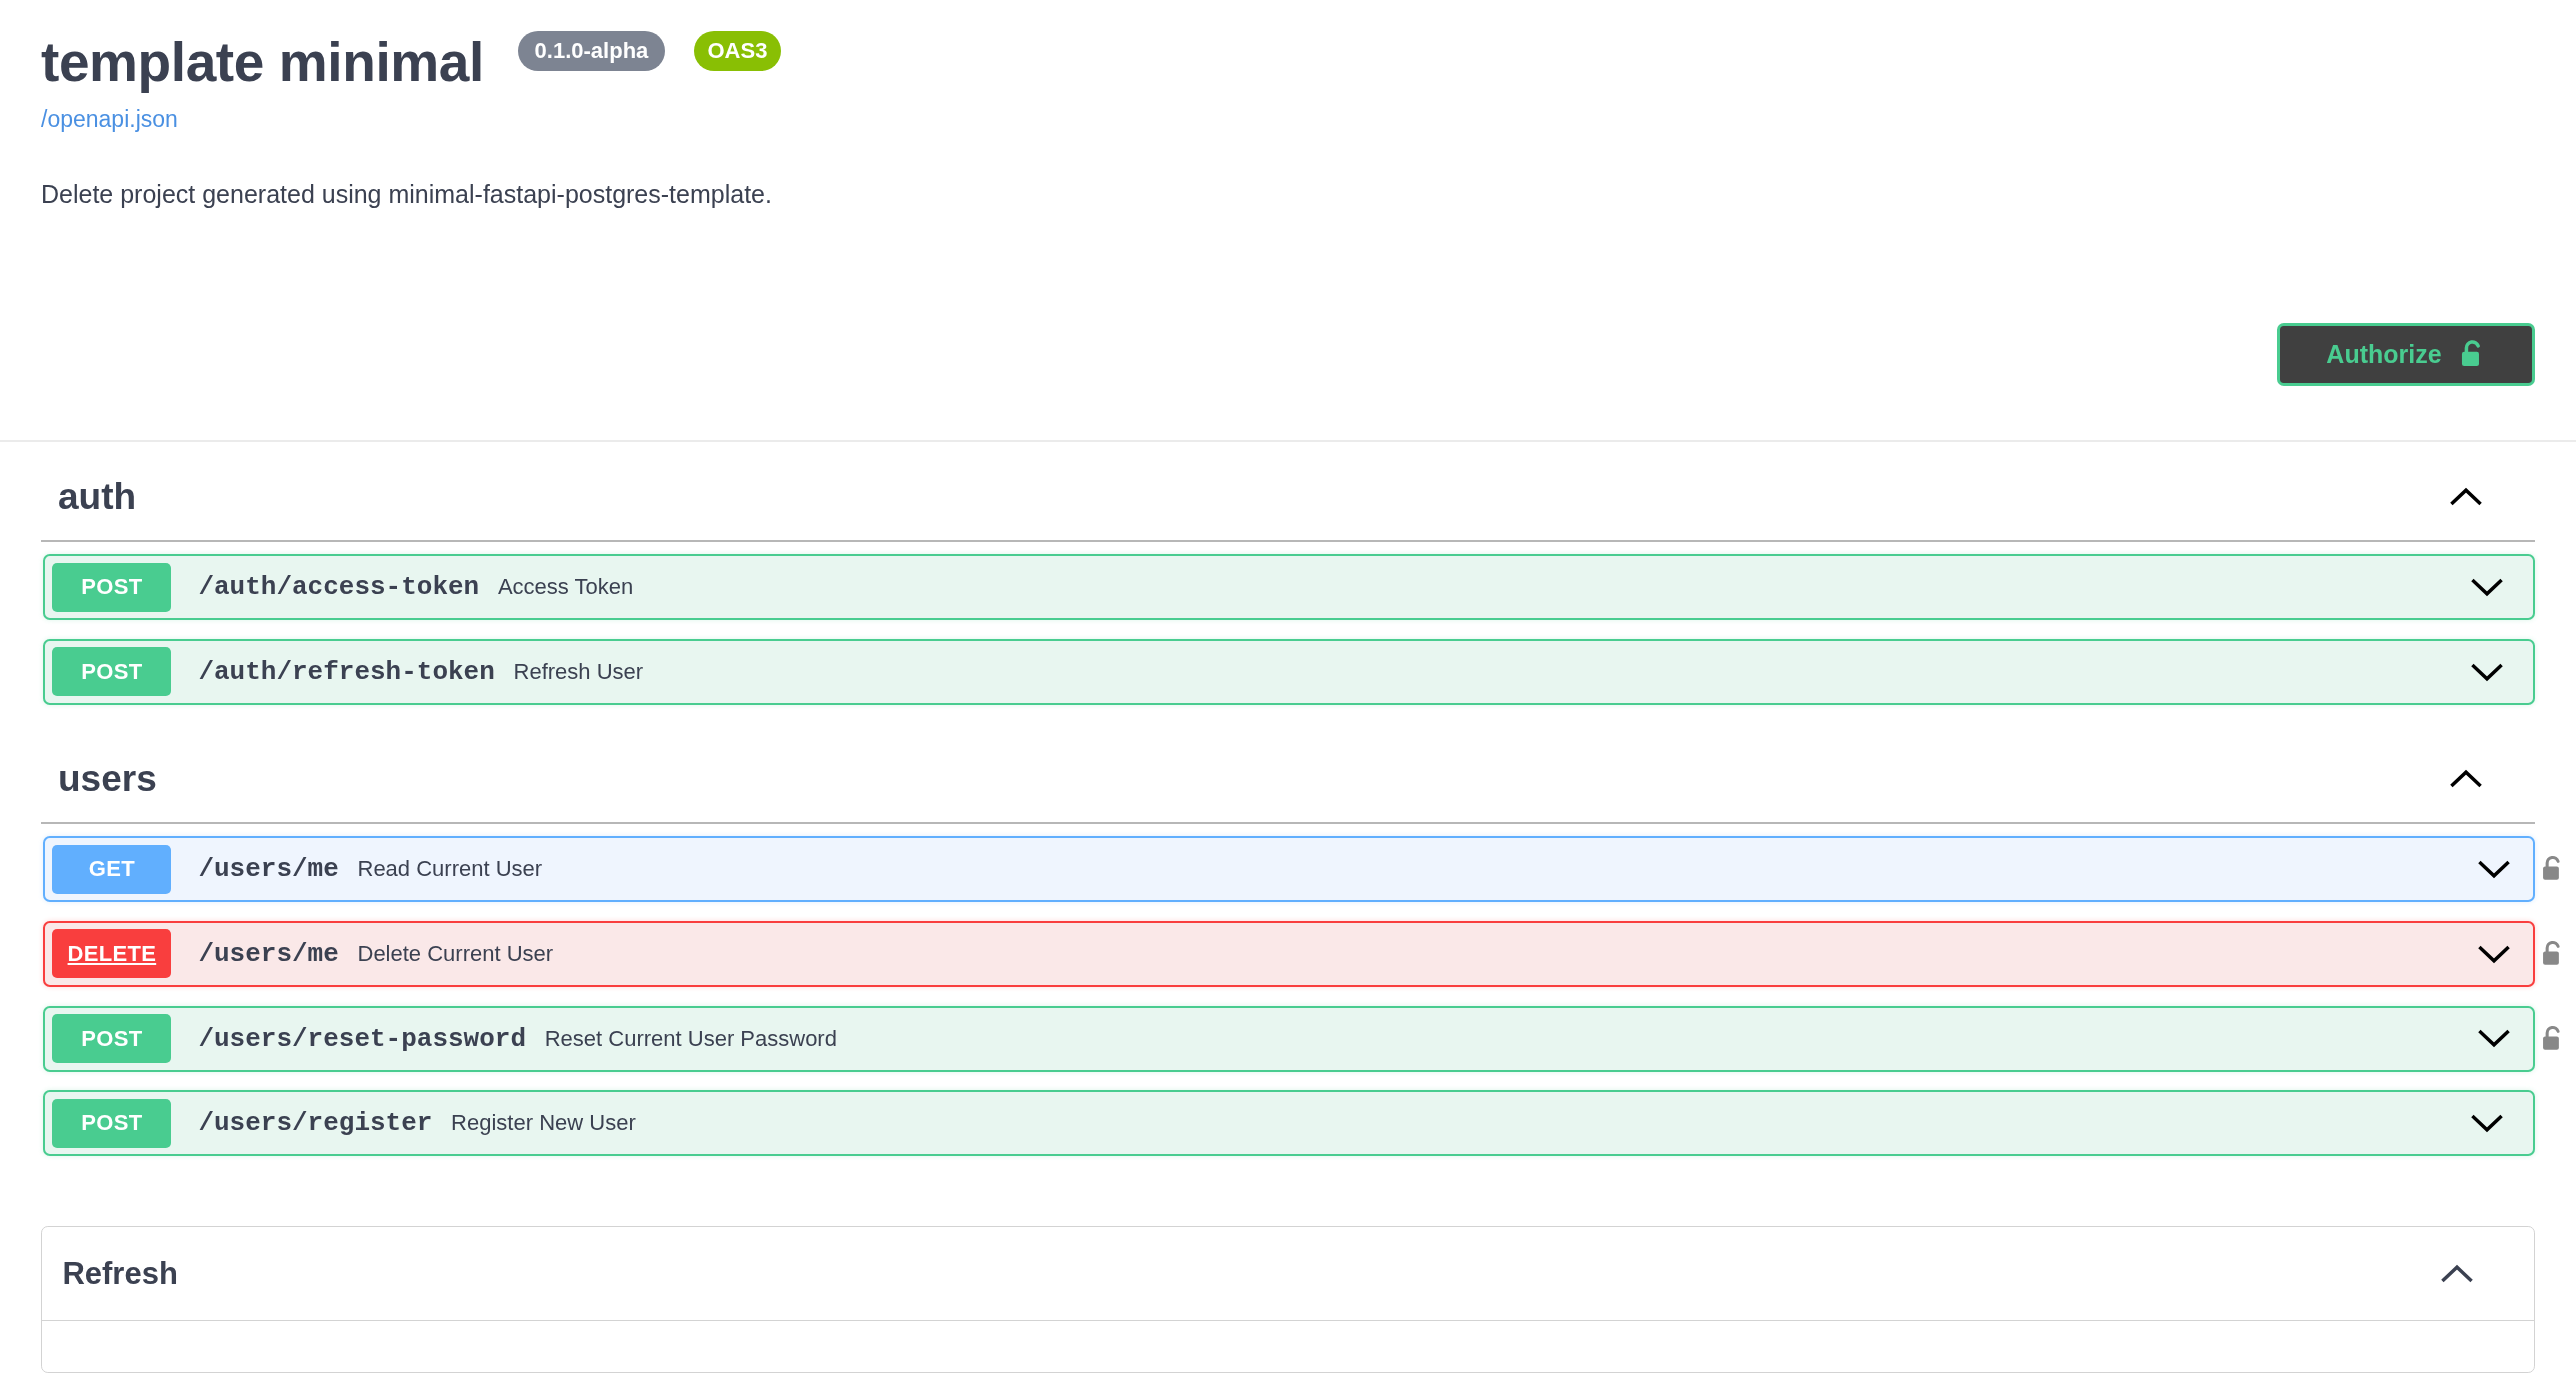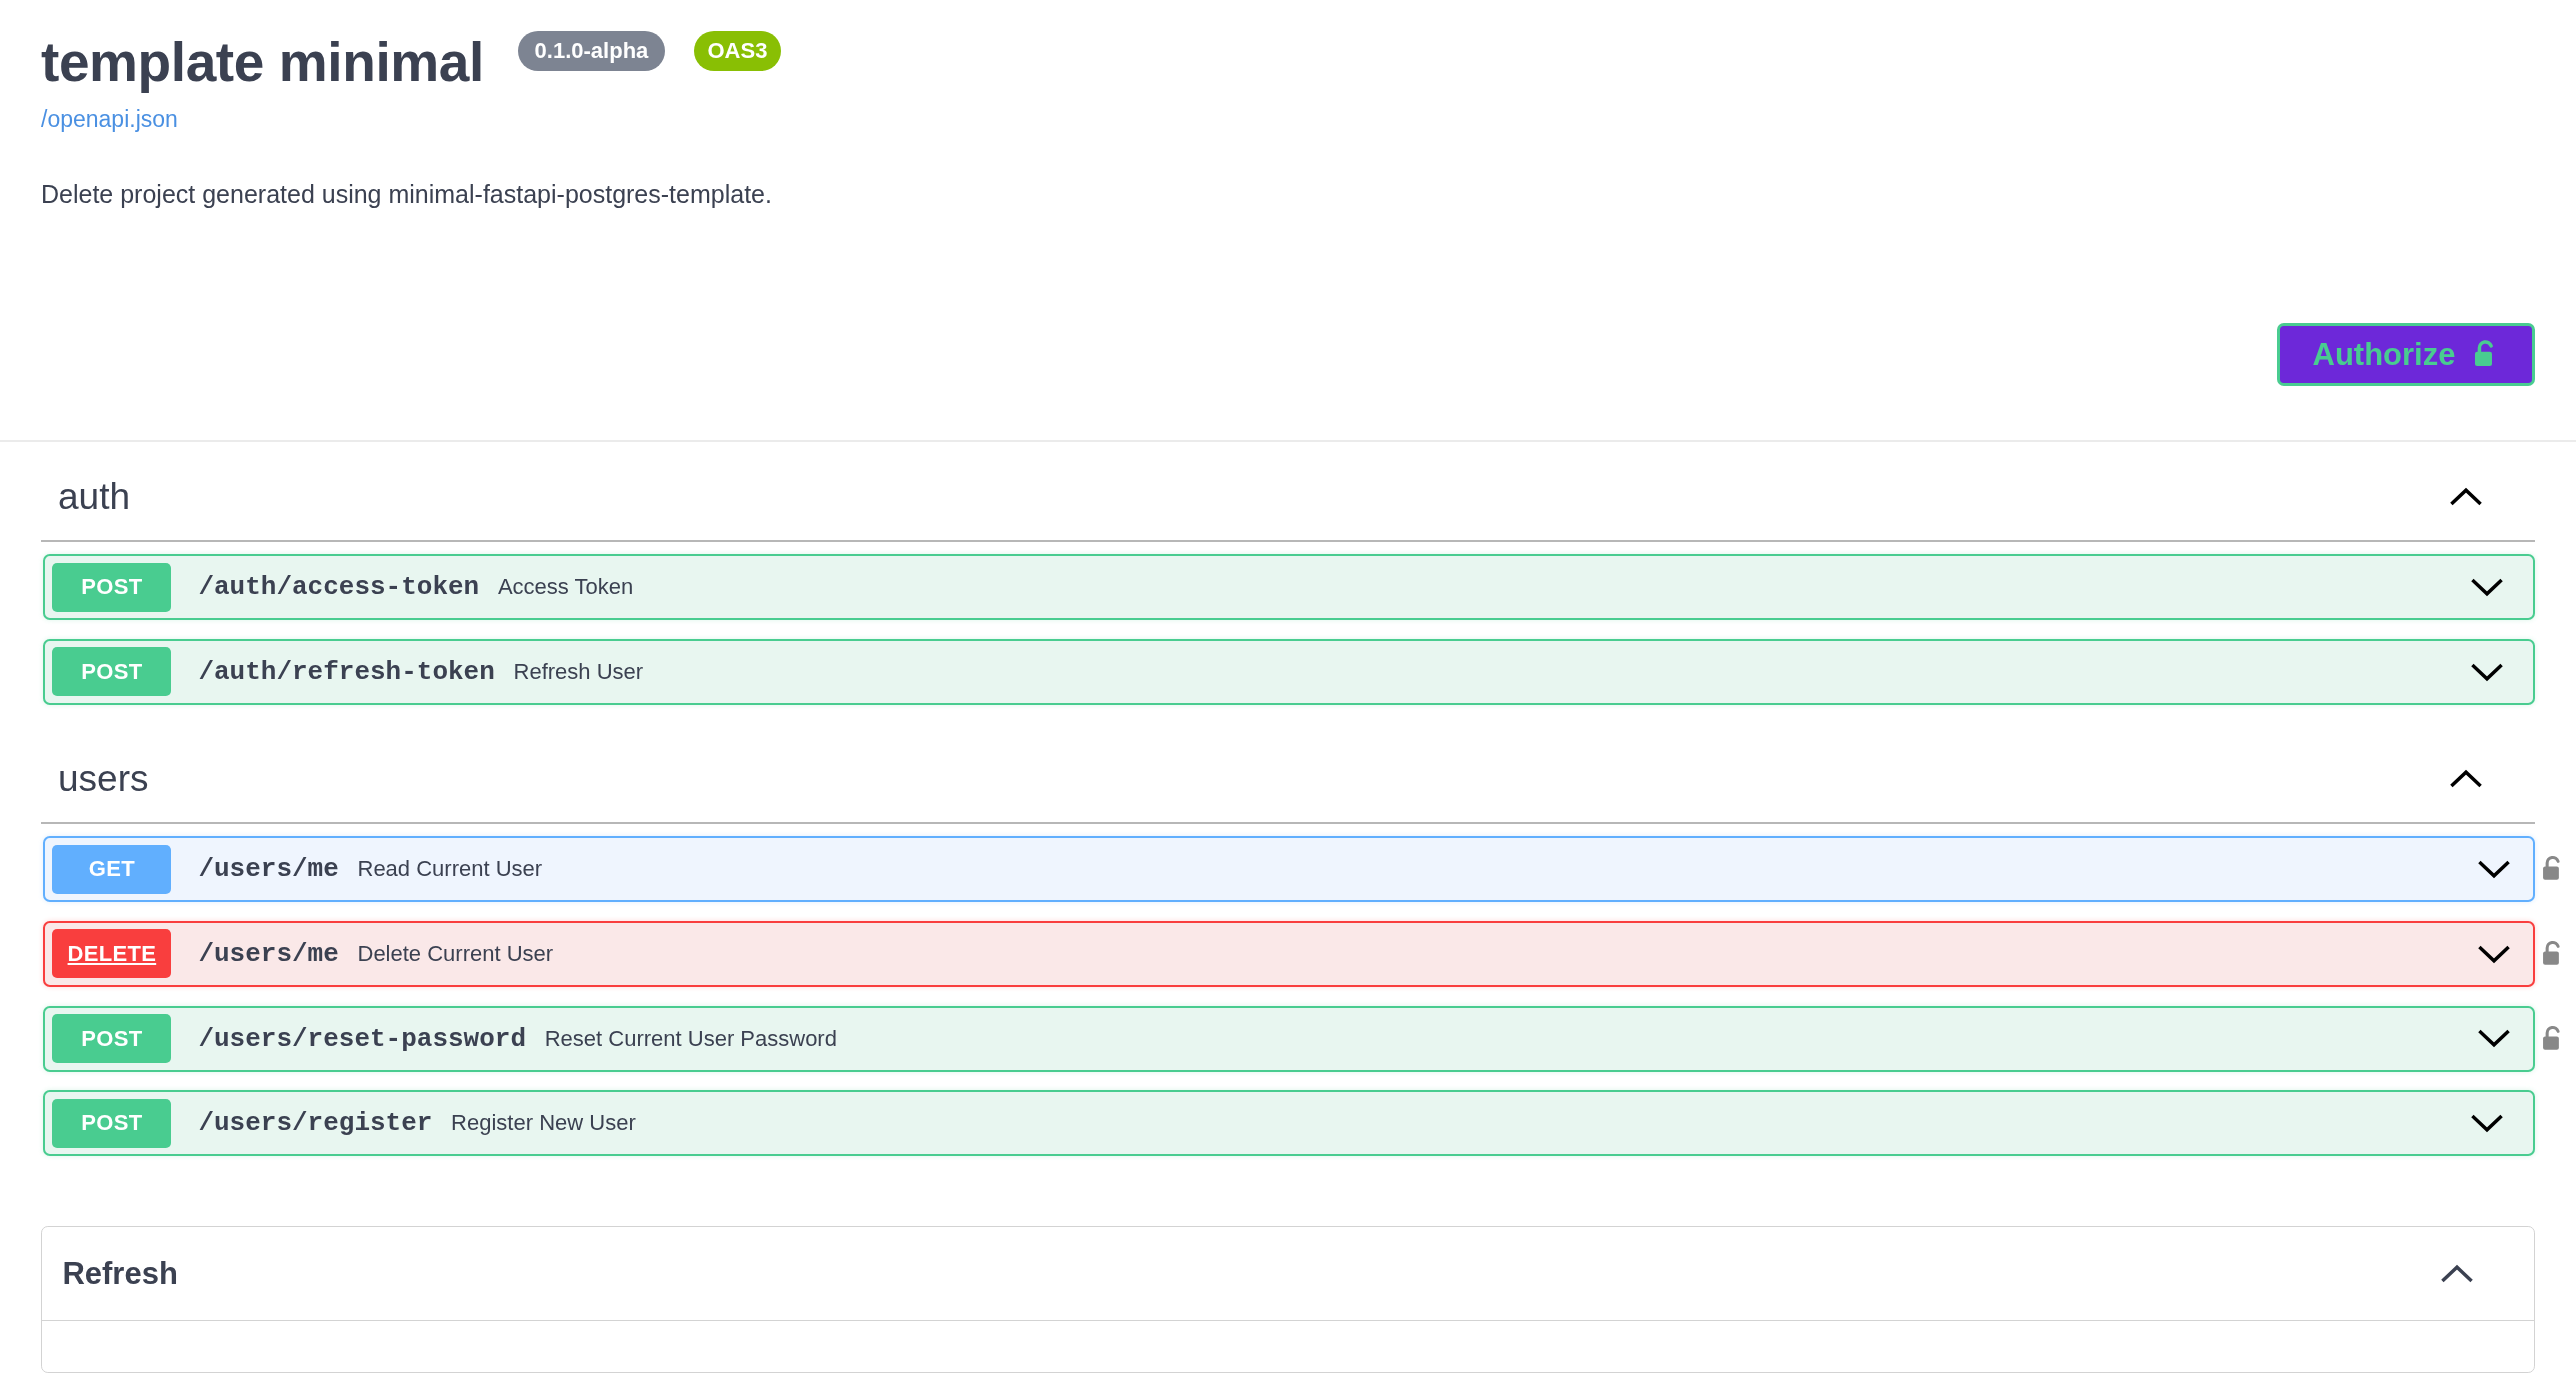--- a/index.html
+++ b/index.html
@@ -89,25 +89,25 @@
     margin-top: 100px;
     height: 85px;
     align-items: center;
   }
 
   .btn-authorize {
     display: inline-flex;
     align-items: center;
     justify-content: center;
     gap: 17px;
-    background: #6d28d9;
+    background: #404040;
     border: 3.4px solid #49cc90;
     border-radius: 6.8px;
     color: #49cc90;
-    font-size: 31px;
+    font-size: 25px;
     font-weight: bold;
     font-family: "Liberation Sans", sans-serif;
     padding: 13.6px 29px;
     min-width: 258px;
     height: 63px;
     cursor: pointer;
     line-height: 1;
   }
 
   .lock-open-svg { display: block; }
@@ -127,21 +127,21 @@
     display: flex;
     align-items: center;
     justify-content: space-between;
     border-bottom: 2.6px solid #b7b7b7;
     padding: 36px 0 25.5px 17px;
     cursor: pointer;
   }
 
   .tag-name {
     font-size: 37px;
-    font-weight: normal;
+    font-weight: bold;
     color: #3b4151;
     line-height: 1;
   }
 
   .tag-chevron { margin-right: 53px; display: flex; align-items: center; }
 
   
   .op-list { padding-top: 12px; }
 
   .op-row {

